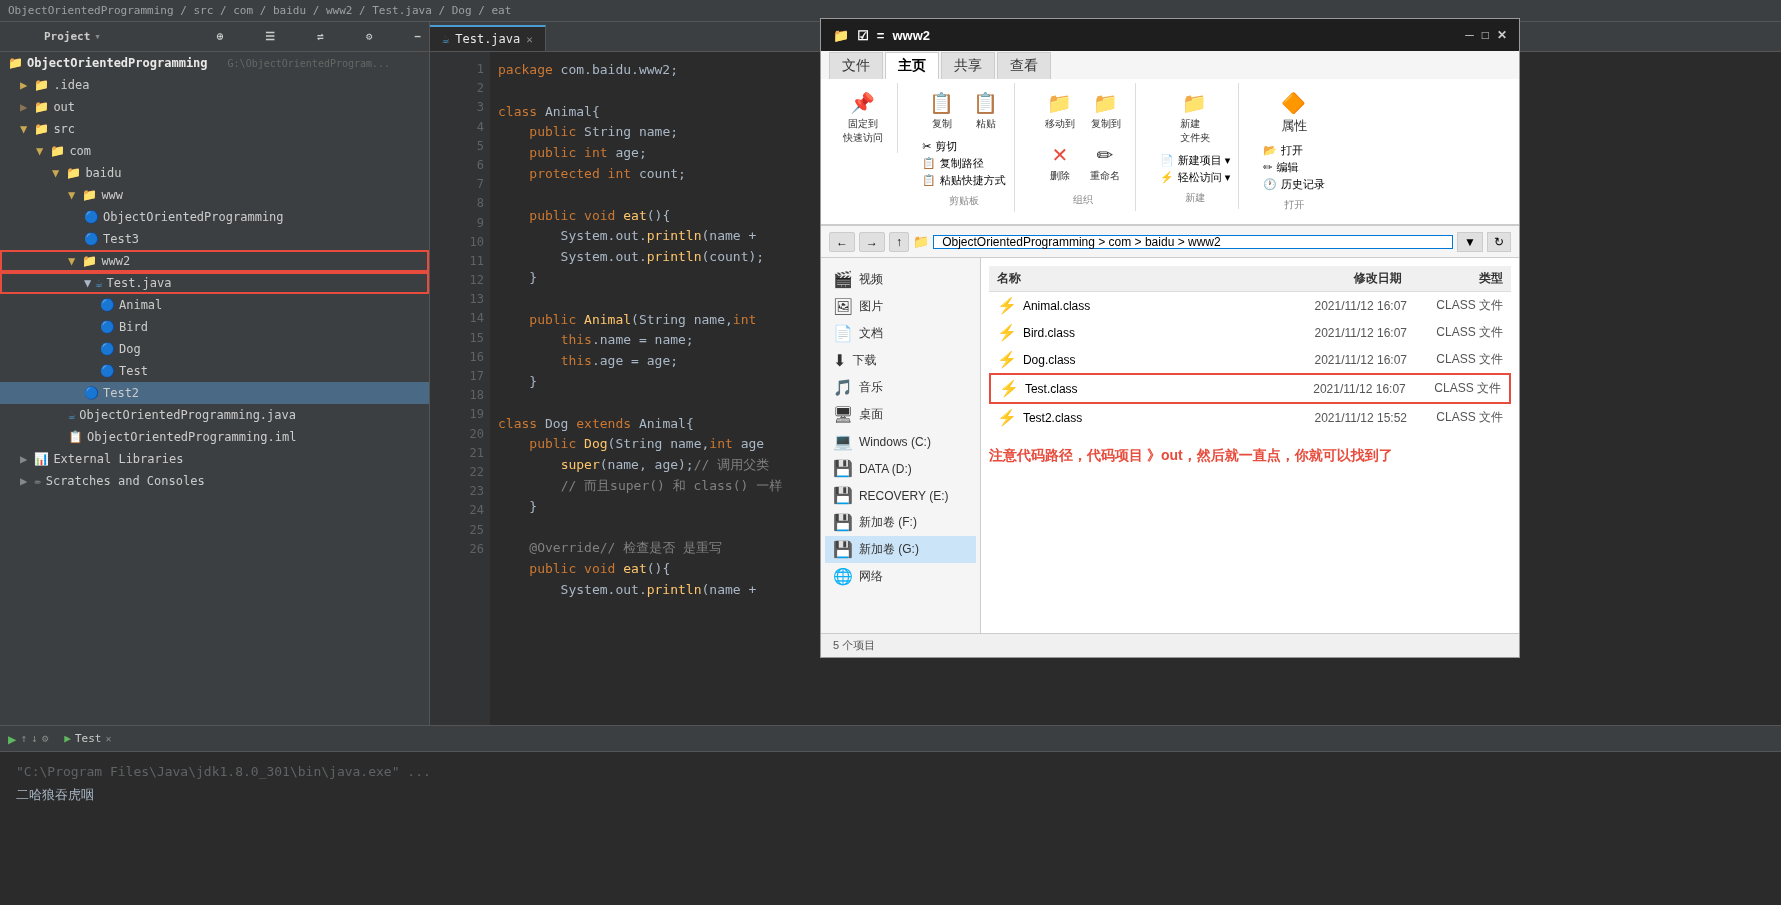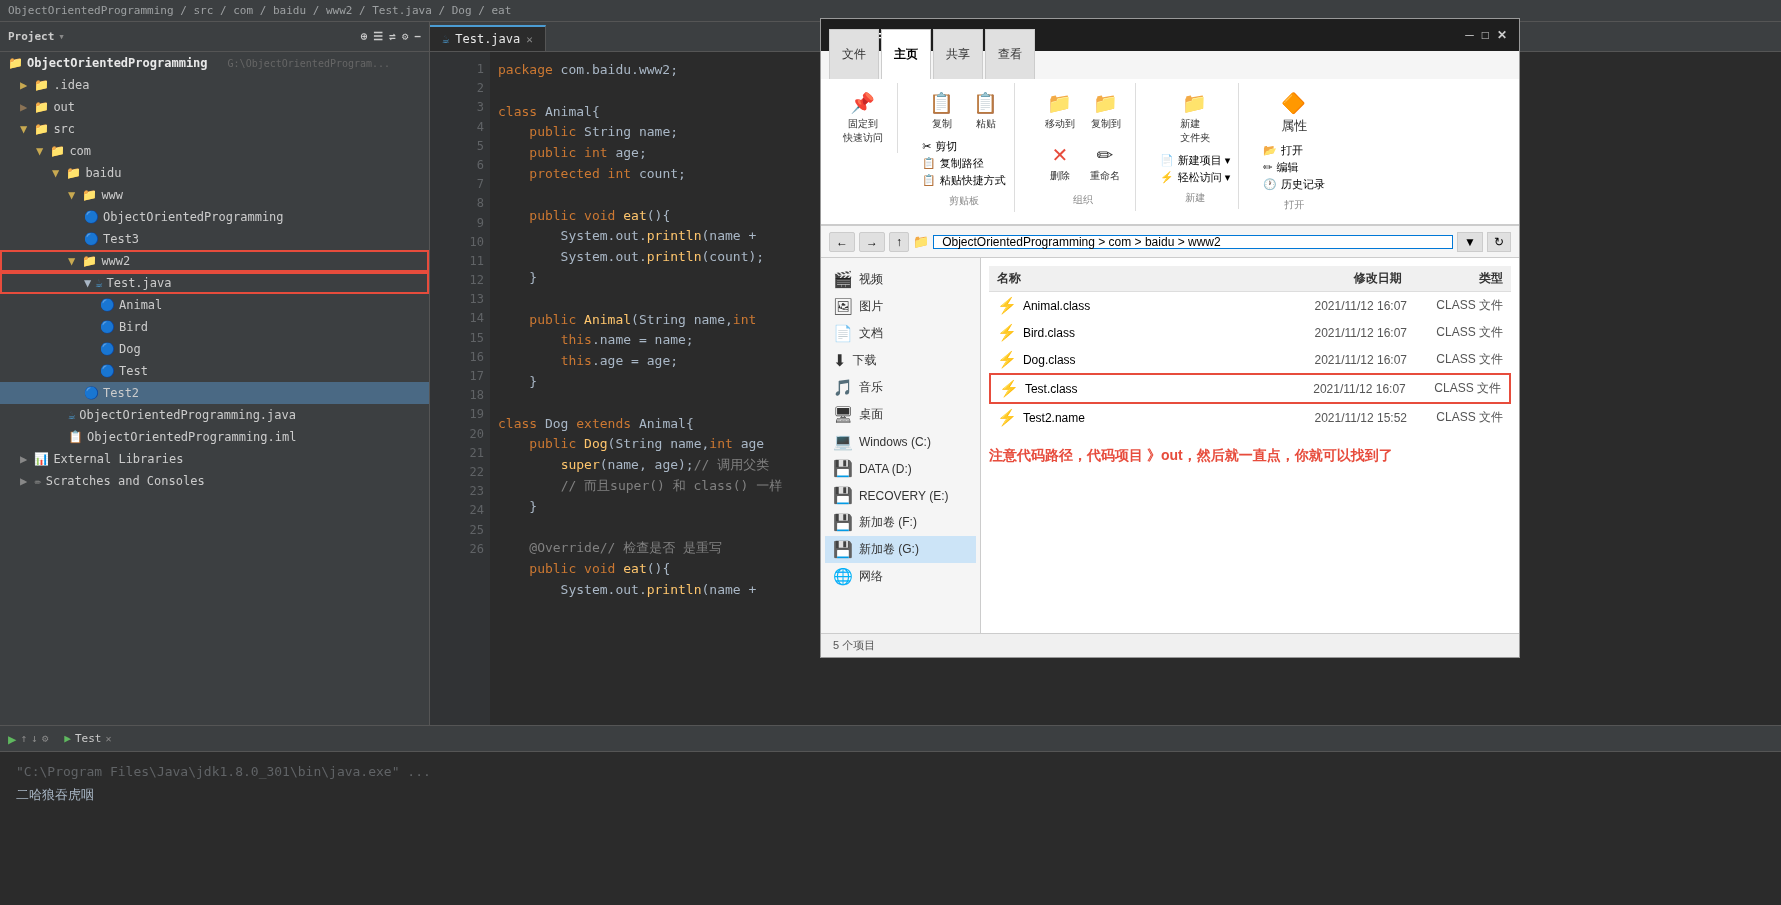--- a/index.html
+++ b/index.html
@@ -8,21 +8,21 @@
     
     .top-bar { height: 22px; background: #3c3f41; display: flex; align-items: center; padding: 0 8px; font-size: 11px; color: #bbb; border-bottom: 1px solid #555; }
     .top-bar span { margin-right: 4px; color: #9da0a2; }
 
     
     .main-layout { display: flex; height: calc(905px - 22px - 180px); }
 
     
     .sidebar { width: 430px; background: #3c3f41; border-right: 1px solid #555; display: flex; flex-direction: column; overflow: hidden; }
     .sidebar-header { height: 30px; background: #3c3f41; display: flex; align-items: center; padding: 0 8px; border-bottom: 1px solid #555; font-size: 11px; color: #bbb; }
-    .sidebar-header span { font-weight: bold; color: #ccc; }
+    .sidebar-header span { font-weight: bold; color: #ccc; margin-left: 36px; }
     .sidebar-header .actions { margin-left: auto; display: flex; gap: 6px; color: #888; }
     .tree { flex: 1; overflow-y: auto; font-size: 12px; }
     .tree-item { display: flex; align-items: center; padding: 2px 4px; cursor: pointer; height: 22px; }
     .tree-item.selected { background: #4a6984; color: #fff; }
     .tree-indent { display: inline-block; }
     .tree-icon { margin-right: 4px; font-size: 12px; }
     .icon-folder { color: #c8a951; }
     .icon-folder-open { color: #c8a951; }
     .icon-java { color: #4b9cd3; }
     .icon-class-blue { color: #4b9cd3; }
@@ -59,21 +59,21 @@
     .run-content .exit { color: #a9b7c6; }
 
     
     .file-explorer { position: absolute; top: 18px; left: 820px; width: 700px; height: 640px; background: #f0f0f0; border: 1px solid #999; display: flex; flex-direction: column; font-family: 'Microsoft YaHei', sans-serif; font-size: 13px; color: #000; z-index: 10; }
     .fe-title-bar { height: 32px; background: #1e1e1e; color: #fff; display: flex; align-items: center; padding: 0 12px; font-size: 13px; font-weight: bold; gap: 8px; }
     .fe-title-bar .fe-icons { margin-left: auto; display: flex; gap: 8px; }
     .fe-title-bar .fe-icon-btn { color: #ccc; cursor: pointer; font-size: 12px; }
 
     .fe-ribbon { background: #f5f5f5; border-bottom: 1px solid #ccc; }
     .fe-ribbon-tabs { display: flex; height: 28px; align-items: flex-end; padding: 0 8px; gap: 2px; }
-    .fe-ribbon-tab { padding: 16px 12px; cursor: pointer; font-size: 12px; background: #e0e0e0; border: 1px solid #ccc; border-bottom: none; color: #333; }
+    .fe-ribbon-tab { padding: 4px 12px; cursor: pointer; font-size: 14px; background: #e0e0e0; border: 1px solid #ccc; border-bottom: none; color: #333; }
     .fe-ribbon-tab.active { background: #fff; color: #000; font-weight: bold; }
     .fe-ribbon-content { padding: 4px 8px 8px; display: flex; gap: 16px; align-items: flex-start; background: #fff; border-bottom: 1px solid #ccc; min-height: 70px; }
     .fe-ribbon-group { display: flex; flex-direction: column; align-items: center; gap: 4px; padding: 4px 8px; border-right: 1px solid #ddd; }
     .fe-ribbon-group:last-child { border-right: none; }
     .fe-ribbon-group-label { font-size: 10px; color: #888; margin-top: 2px; }
     .fe-ribbon-btn { display: flex; flex-direction: column; align-items: center; gap: 2px; cursor: pointer; padding: 4px 6px; font-size: 11px; color: #333; min-width: 40px; }
     .fe-ribbon-icon { font-size: 20px; }
     .fe-ribbon-row { display: flex; align-items: center; gap: 4px; font-size: 11px; }
 
     .fe-address-bar { height: 32px; display: flex; align-items: center; padding: 0 8px; gap: 4px; background: #f5f5f5; border-bottom: 1px solid #ccc; }
@@ -560,21 +560,21 @@
 
       <div class="fe-file-row highlighted" style="border:2px solid #e74c3c;">
         <span class="fe-file-icon">⚡</span>
         <span class="fe-file-name">Test.class</span>
         <span class="fe-file-date">2021/11/12 16:07</span>
         <span class="fe-file-type">CLASS 文件</span>
       </div>
 
       <div class="fe-file-row">
         <span class="fe-file-icon">⚡</span>
-        <span class="fe-file-name">Test2.name</span>
+        <span class="fe-file-name">Test2.class</span>
         <span class="fe-file-date">2021/11/12 15:52</span>
         <span class="fe-file-type">CLASS 文件</span>
       </div>
 
       <div class="fe-annotation" style="position:relative;margin-top:16px;color:#e74c3c;font-size:14px;">
         <span>注意代码路径，代码项目 》out，然后就一直点，你就可以找到了</span>
       </div>
     </div>
   </div>
 

